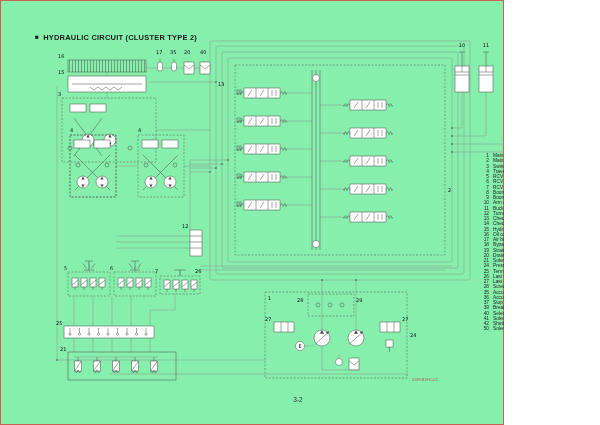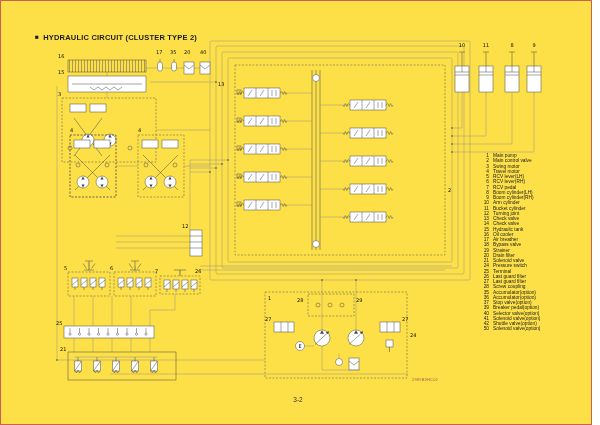--- a/index.html
+++ b/index.html
@@ -1,16 +1,16 @@
 <!DOCTYPE html>
 <html><head>
 <meta charset="utf-8">
 <style>
   html,body{margin:0;padding:0;}
-  .page{position:relative;width:592px;height:425px;background:#fde047;overflow:hidden;
+  .page{position:relative;width:504px;height:425px;background:#86efac;overflow:hidden;
         font-family:"Liberation Sans","DejaVu Sans",sans-serif;color:#1a1a1a;}
   .page-border{position:absolute;inset:0;border:1px solid #c96253;pointer-events:none;}
   .title{position:absolute;left:35px;top:33px;font-size:7.5px;font-weight:bold;letter-spacing:.2px;
          display:flex;align-items:center;gap:4px;}
   .title .bullet{font-size:6.5px;line-height:1;}
   .legend{position:absolute;left:479px;top:153px;width:114px;}
   .lg-row{display:flex;font-size:4.8px;line-height:5.25px;color:#222;}
   .lg-num{width:10px;text-align:right;margin-right:4px;flex:none;}
   .lg-label{flex:1;white-space:nowrap;}
   .pageno{position:absolute;left:275px;top:396px;width:46px;text-align:center;font-size:6.5px;color:#333;}

